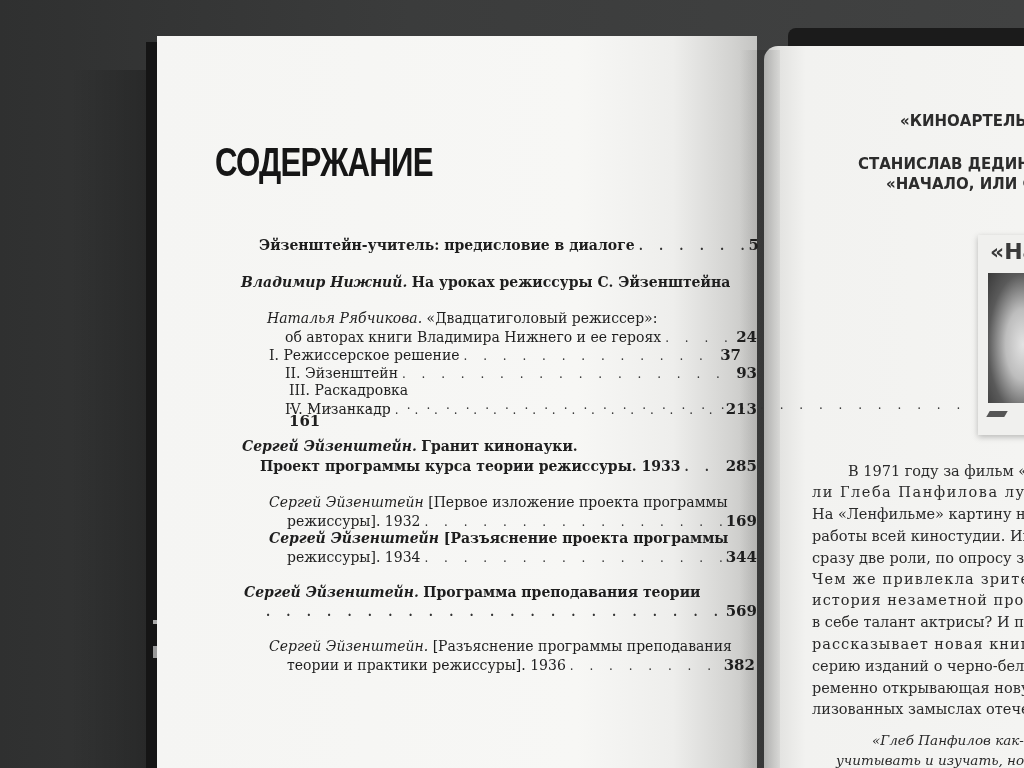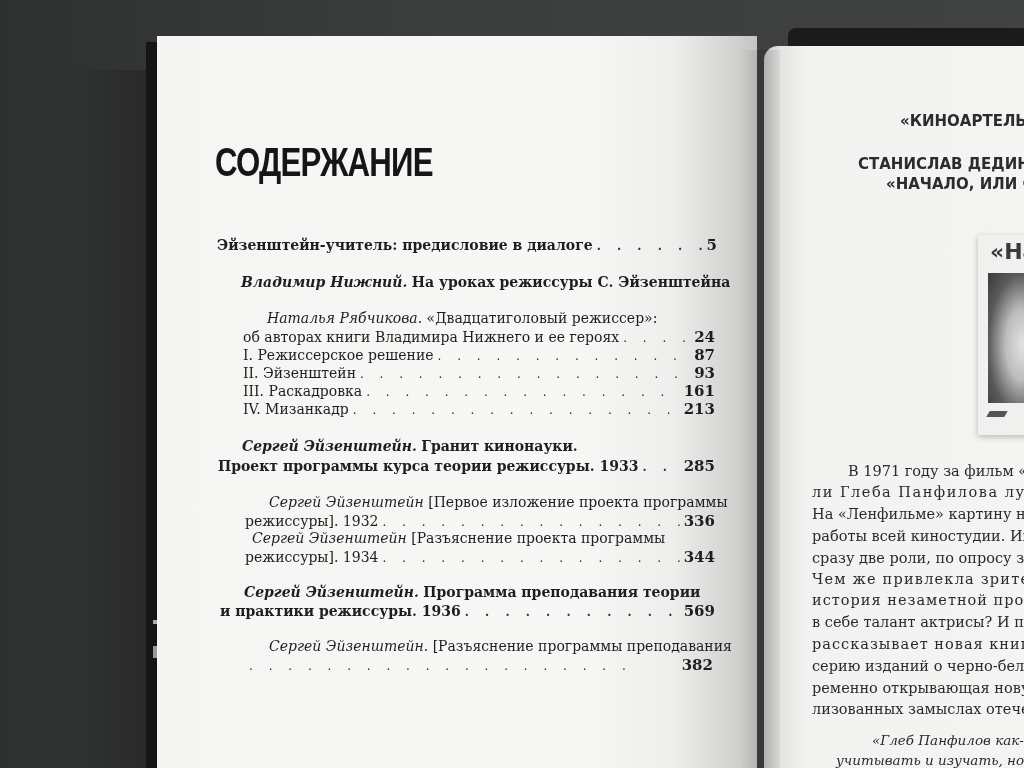--- a/index.html
+++ b/index.html
@@ -44,21 +44,21 @@
   
   .toc-title {
     position:absolute; left:215px; top:140px;
     font-family:"Liberation Sans", sans-serif; font-weight:bold;
     font-size:40px; letter-spacing:-1px; color:#161616;
     transform: scaleX(0.78); transform-origin:left top;
   }
   .toc { position:absolute; left:0; top:0; }
   .entry {
     position:absolute; display:flex; align-items:baseline;
-    font-size:14px; color:#1e1e1e; white-space:nowrap;
+    font-size:14px; color:#1e1e1e; white-space:nowrap;margin-left:42px;
   }
   .entry .label { flex:0 0 auto; }
   .entry .dots {
     flex:1 1 auto; overflow:hidden; margin:0 4px; color:#333;
     letter-spacing:6px; font-size:12px;
   }
   .entry .page { flex:0 0 auto; font-weight:bold; font-size:15px; }
   .bold { font-weight:bold; }
   .it { font-style:italic;margin-left:24px; }
   .line { position:absolute; font-size:14px; color:#1e1e1e; white-space:nowrap; }
@@ -117,31 +117,31 @@
   <div class="line" style="left:243px; top:310px;">
     <span class="it">Наталья Рябчикова.</span>
     <span>«Двадцатиголовый режиссер»:</span>
   </div>
   <div class="entry" style="left:243px; top:328px; width:472px;">
     <span class="label">об авторах книги Владимира Нижнего и ее героях</span>
     <span class="dots">. . . . . . . . . . . . . . . .</span>
     <span class="page">24</span>
   </div>
 
-  <div class="entry" style="left:243px; top:346px; width:472px;">
+  <div class="entry" style="left:227px; top:346px; width:472px;">
     <span class="label">I. Режиссерское решение</span>
     <span class="dots">. . . . . . . . . . . . . . . . . . . . . . . . . . . . . . .</span>
-    <span class="page">87</span>
+    <span class="page">37</span>
   </div>
   <div class="entry" style="left:243px; top:364px; width:472px;">
     <span class="label">II. Эйзенштейн</span>
     <span class="dots">. . . . . . . . . . . . . . . . . . . . . . . . . . . . . . . . . . . . .</span>
     <span class="page">93</span>
   </div>
-  <div class="entry" style="left:243px; top:382px; width:472px;">
+  <div class="entry" style="left:243px; top:382px; width:472px;flex-direction:column;">
     <span class="label">III. Раскадровка</span>
     <span class="dots">. . . . . . . . . . . . . . . . . . . . . . . . . . . . . . . . . . .</span>
     <span class="page">161</span>
   </div>
   <div class="entry" style="left:243px; top:400px; width:472px;">
     <span class="label">IV. Мизанкадр</span>
     <span class="dots">. . . . . . . . . . . . . . . . . . . . . . . . . . . . . . . . . . . .</span>
     <span class="page">213</span>
   </div>
 
@@ -155,48 +155,48 @@
     <span class="page">285</span>
   </div>
 
   <div class="line" style="left:245px; top:494px;">
     <span class="it">Сергей Эйзенштейн</span>
     <span>[Первое изложение проекта программы</span>
   </div>
   <div class="entry" style="left:245px; top:512px; width:470px;text-align:center;">
     <span class="label">режиссуры]. 1932</span>
     <span class="dots">. . . . . . . . . . . . . . . . . . . . . . . . . . . . . . . . . . .</span>
-    <span class="page">336</span>
-  </div>
-
-  <div class="line" style="left:228px; top:530px;">
+    <span class="page">169</span>
+  </div>
+
+  <div class="line" style="left:245px; top:530px;font-weight:bold;">
     <span class="it">Сергей Эйзенштейн</span>
     <span>[Разъяснение проекта программы</span>
   </div>
   <div class="entry" style="left:245px; top:548px; width:470px;">
     <span class="label">режиссуры]. 1934</span>
     <span class="dots">. . . . . . . . . . . . . . . . . . . . . . . . . . . . . . . . . . .</span>
     <span class="page">344</span>
   </div>
 
   <div class="line" style="left:220px; top:584px;">
     <span class="it bold">Сергей Эйзенштейн.</span>
     <span class="bold">Программа преподавания теории</span>
   </div>
   <div class="entry bold" style="left:220px; top:602px; width:495px;">
-    <span class="label">и практики режиссуры. 1936</span>
     <span class="dots">. . . . . . . . . . . . . . . . . . . . . . . . . .</span>
     <span class="page">569</span>
   </div>
 
   <div class="line" style="left:245px; top:638px;">
     <span class="it">Сергей Эйзенштейн.</span>
     <span>[Разъяснение программы преподавания</span>
   </div>
   <div class="entry" style="left:245px; top:656px; width:468px;">
+    <span class="label">теории и практики режиссуры]. 1936</span>
     <span class="dots">. . . . . . . . . . . . . . . . . . . .</span>
     <span class="page">382</span>
   </div>
 </div>
 
 <div class="rp-head" style="left:900px; top:112px;">«КИНОАРТЕЛЬ</div>
 <div class="rp-head" style="left:858px; top:155px;">СТАНИСЛАВ ДЕДИНС</div>
 <div class="rp-head" style="left:886px; top:175px;">«НАЧАЛО, ИЛИ Ф</div>
 
 <div class="poster">

